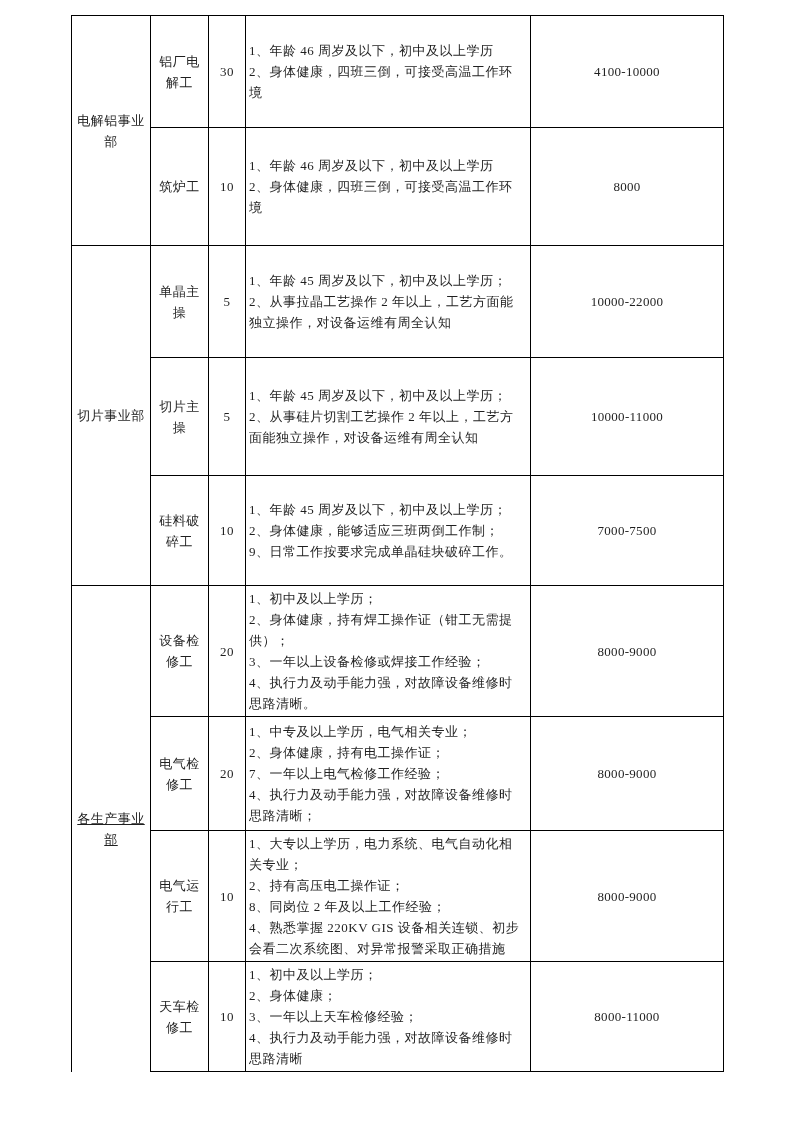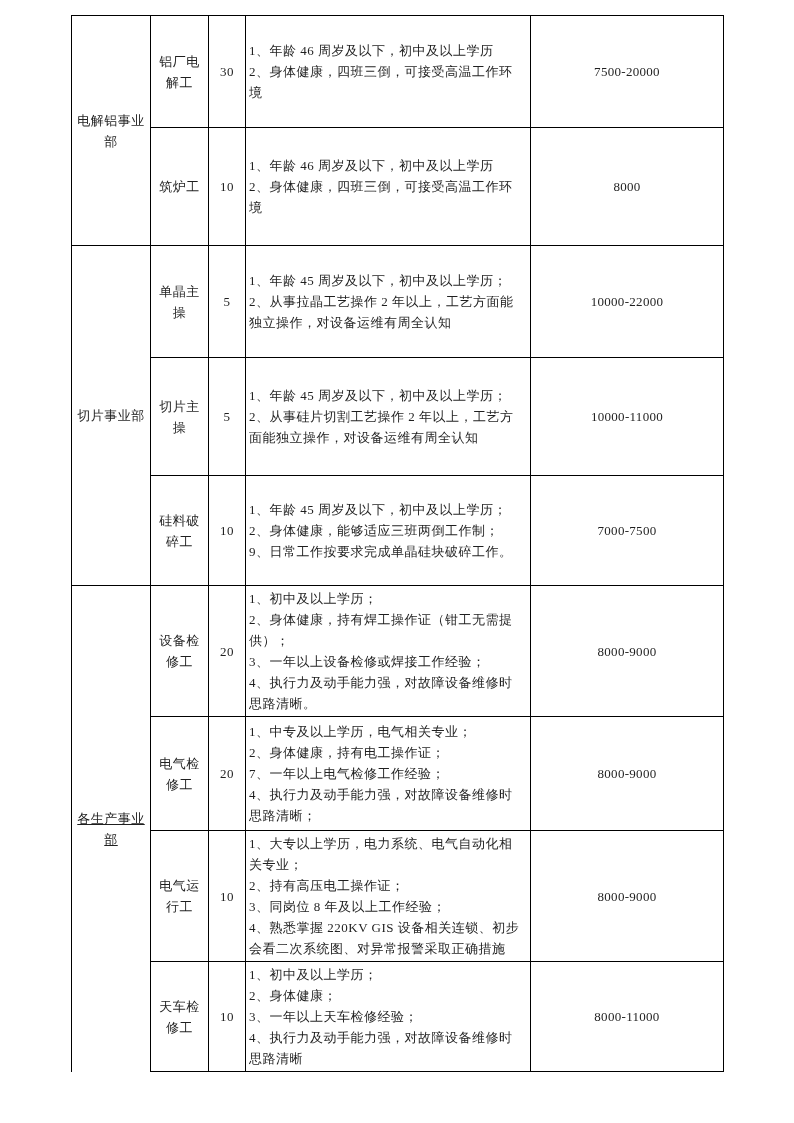--- a/index.html
+++ b/index.html
@@ -45,21 +45,21 @@
     <tbody>
         <tr class="r1">
           <td class="dept" rowspan="2">电解铝事业部</td>
           <td class="job">铝厂电解工</td>
           <td class="count">30</td>
           <td class="req">
             <div class="line">1、年龄 46 周岁及以下，初中及以上学历</div>
             <div class="line">2、身体健康，四班三倒，可接受高温工作环</div>
             <div class="line">境</div>
           </td>
-          <td class="salary">7500-20000</td>
+          <td class="salary">4100-10000</td>
         </tr>
         <tr class="r2">
           <td class="job">筑炉工</td>
           <td class="count">10</td>
           <td class="req">
             <div class="line">1、年龄 46 周岁及以下，初中及以上学历</div>
             <div class="line">2、身体健康，四班三倒，可接受高温工作环</div>
             <div class="line">境</div>
           </td>
           <td class="salary">8000</td>
@@ -121,21 +121,21 @@
           </td>
           <td class="salary">8000-9000</td>
         </tr>
         <tr class="r8">
           <td class="job">电气运行工</td>
           <td class="count">10</td>
           <td class="req">
             <div class="line">1、大专以上学历，电力系统、电气自动化相</div>
             <div class="line">关专业；</div>
             <div class="line">2、持有高压电工操作证；</div>
-            <div class="line">3、同岗位 8 年及以上工作经验；</div>
+            <div class="line">8、同岗位 2 年及以上工作经验；</div>
             <div class="line">4、熟悉掌握 220KV GIS 设备相关连锁、初步</div>
             <div class="line">会看二次系统图、对异常报警采取正确措施</div>
           </td>
           <td class="salary">8000-9000</td>
         </tr>
         <tr class="r9">
           <td class="job">天车检修工</td>
           <td class="count">10</td>
           <td class="req">
             <div class="line">1、初中及以上学历；</div>

